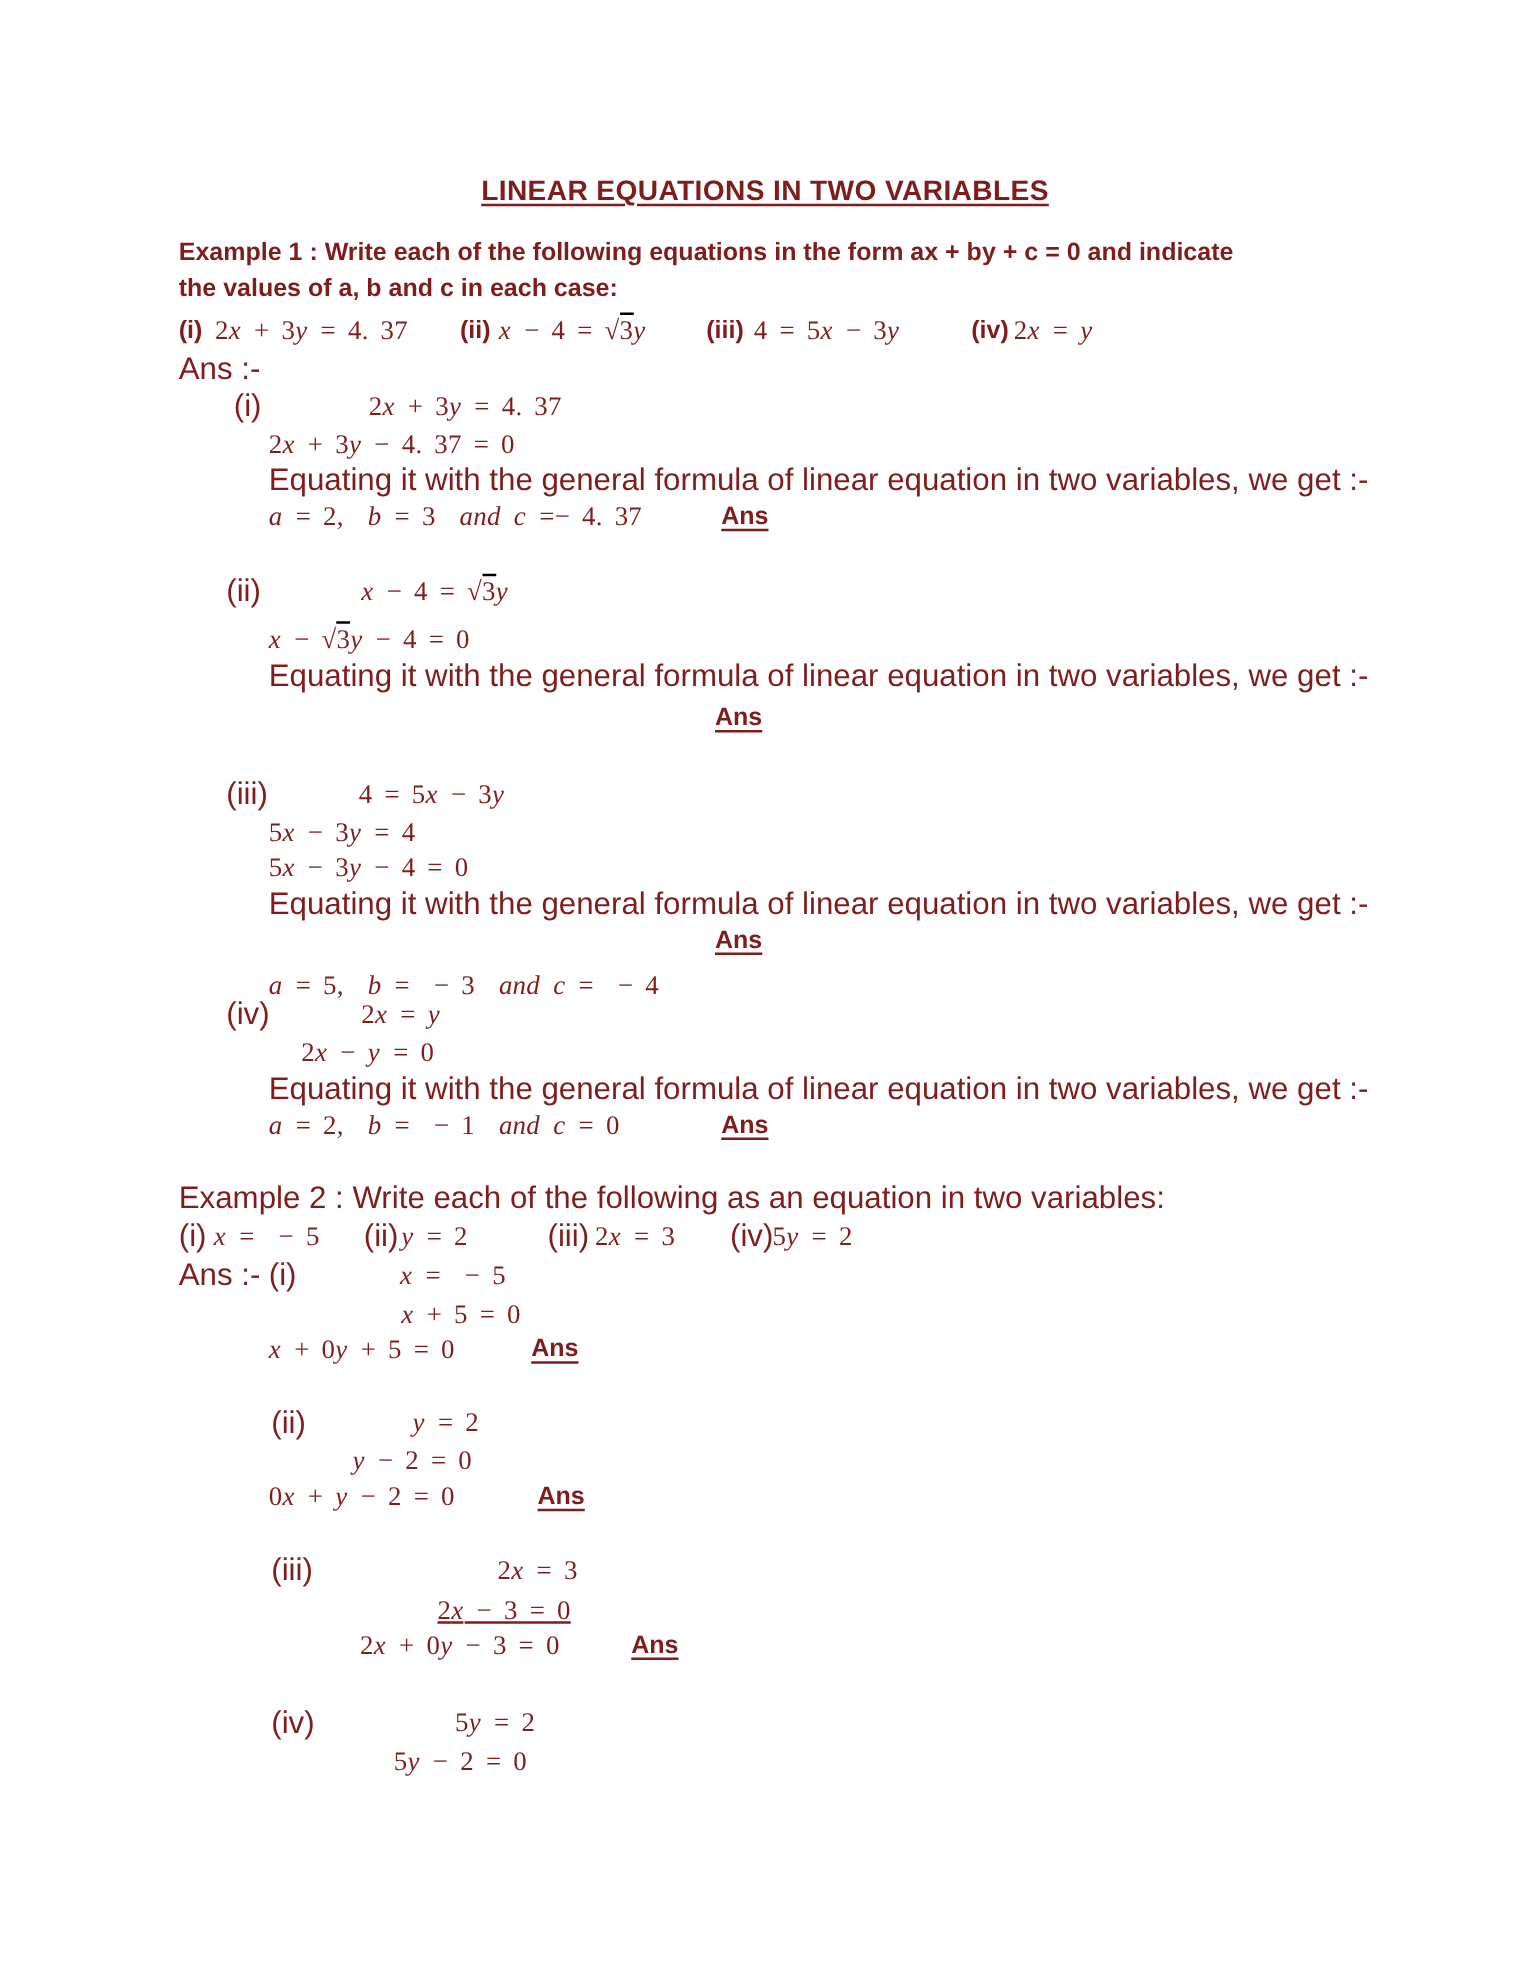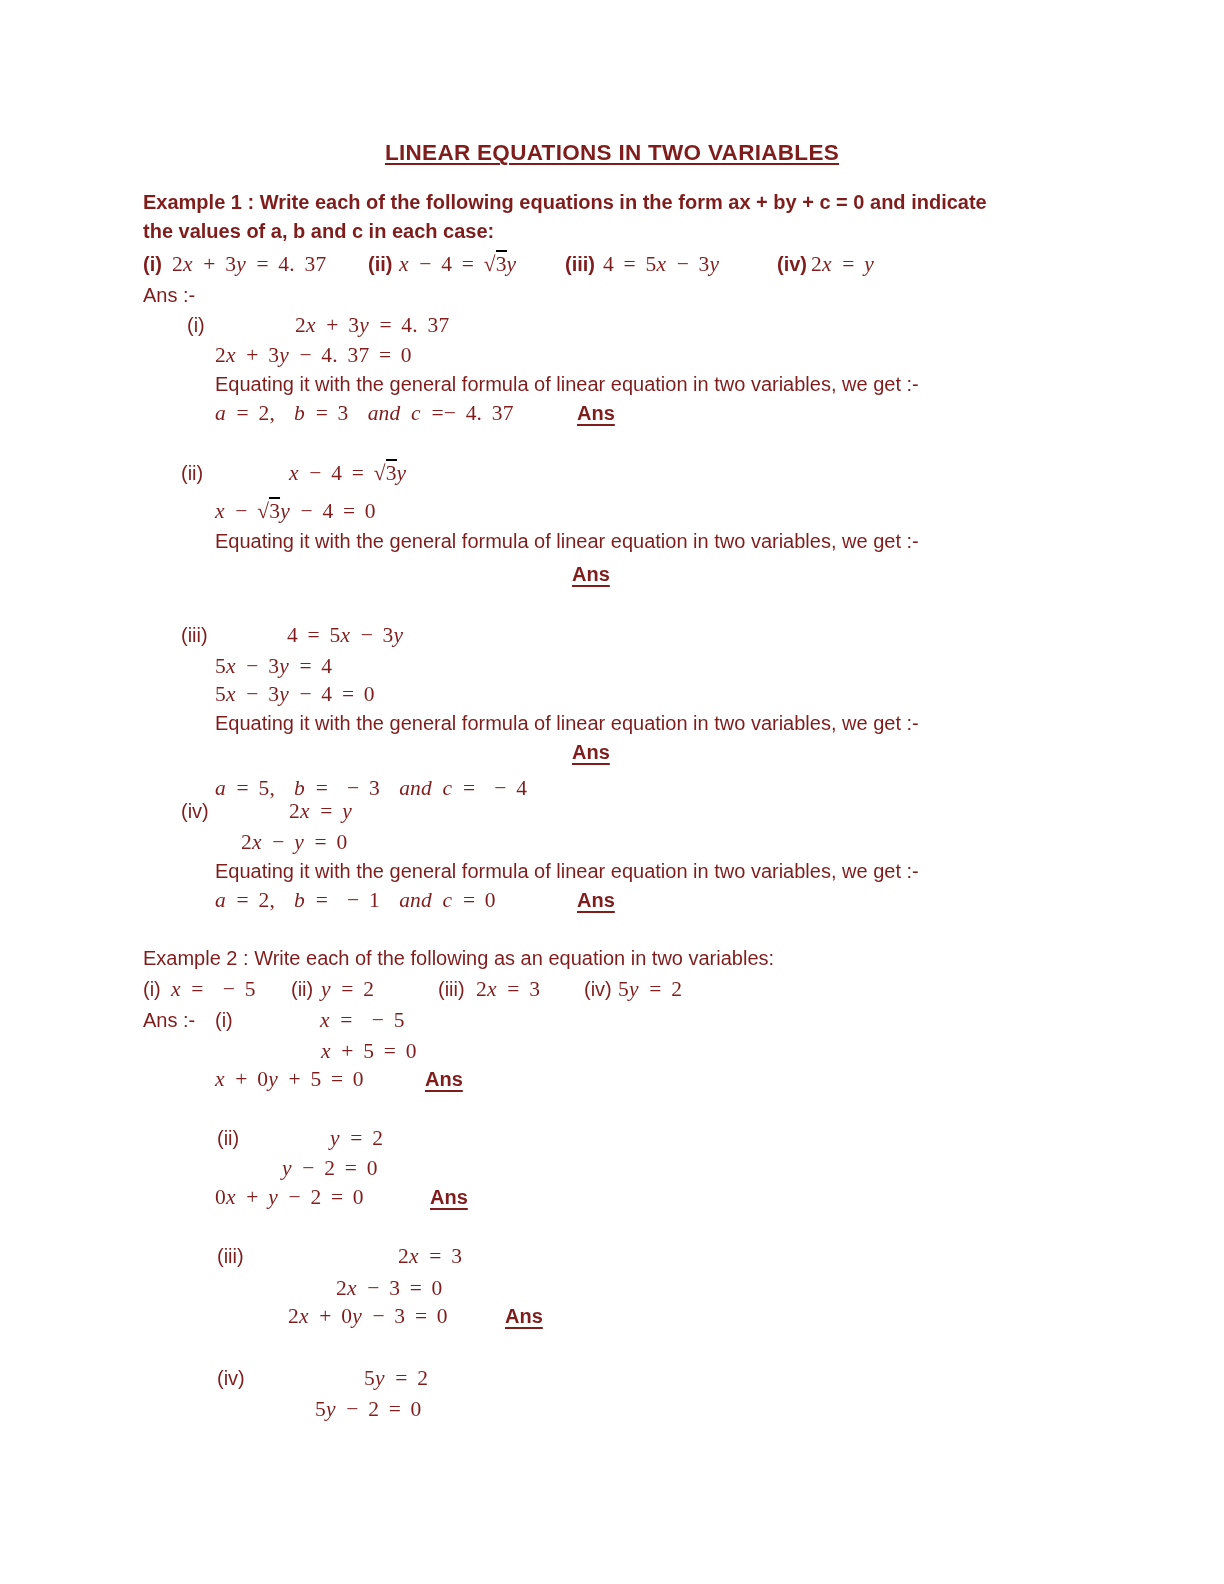--- a/index.html
+++ b/index.html
@@ -14,21 +14,21 @@
   }
   .line{position:absolute;left:0;width:100%;height:30px;}
   .line.center{text-align:center;}
   .seg{white-space:pre;line-height:30px;display:inline-block;}
   .seg.abs{position:absolute;top:0;}
   .title{
     font-weight:bold;font-size:22.5px;letter-spacing:.3px;
     text-decoration:underline;text-decoration-thickness:2px;text-underline-offset:3px;
   }
   .bold{font-weight:bold;font-size:20px;}
-  .sans{font-size:20px;}
+  .sans{font-size:25px;}
   .math{
     font-family:"Liberation Serif",serif;
     font-size:21.5px;word-spacing:4px;letter-spacing:.2px;
   }
   .math i{font-style:italic;padding-right:1px;}
   .ans{
     font-weight:bold;font-size:20px;
     text-decoration:underline;text-decoration-thickness:2px;text-underline-offset:4px;
   }
   .rsign{font-style:normal;}
@@ -150,21 +150,21 @@
     </div>
     <div class="line" style="top: 1182px;">
       <span class="seg math abs" style="left: 215px;">0<i>x</i> + <i>y</i> − 2 = 0</span>
       <span class="seg ans abs" style="left: 430px;">Ans</span>
     </div>
     <div class="line" style="top: 1241px;">
       <span class="seg sans abs" style="left: 217px;">(iii)</span>
       <span class="seg math abs" style="left: 398px;">2<i>x</i> = 3</span>
     </div>
     <div class="line" style="top: 1273px;">
-      <span class="seg math abs" style="left: 336px;">2<i>x</i> − 3 = 0</span>
+      <span class="seg math abs" style="left: 350px; text-decoration: underline;">2<i>x</i> − 3 = 0</span>
     </div>
     <div class="line" style="top: 1301px;">
       <span class="seg math abs" style="left: 288px;">2<i>x</i> + 0<i>y</i> − 3 = 0</span>
       <span class="seg ans abs" style="left: 505px;">Ans</span>
     </div>
     <div class="line" style="top: 1363px;">
       <span class="seg sans abs" style="left: 217px;">(iv)</span>
       <span class="seg math abs" style="left: 364px;">5<i>y</i> = 2</span>
     </div>
     <div class="line" style="top: 1394px;">

